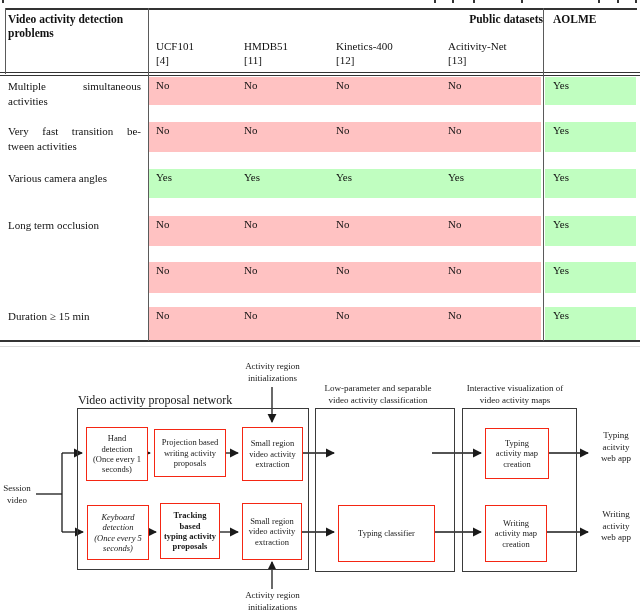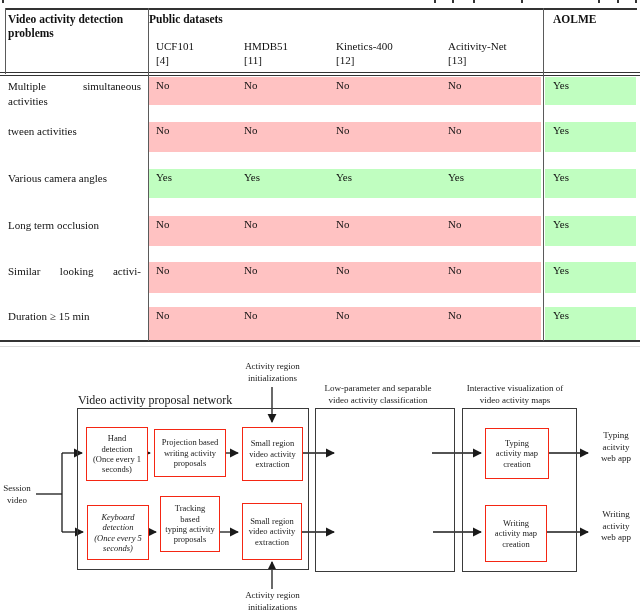--- a/index.html
+++ b/index.html
@@ -8,21 +8,21 @@
 
   
   .sliver{position:absolute;top:0;left:0;width:640px;height:4px;}
   .sliver i{position:absolute;top:0;width:2px;height:3px;background:#333;}
 
   
   .rule{position:absolute;background:#333;}
   .vline{position:absolute;width:1px;background:#5a5a5a;}
   .h-left{position:absolute;left:8px;top:12px;width:138px;font-weight:bold;font-size:11.5px;
     line-height:1.25;white-space:pre-line;}
-  .h-public{position:absolute;left:149px;top:13px;width:394px;text-align:left;
+  .h-public{position:absolute;left:149px;top:13px;width:394px;text-align:right;
     font-weight:bold;font-size:11.5px;}
   .h-aolme{position:absolute;left:553px;top:13px;font-weight:bold;font-size:11.5px;}
   .ds{position:absolute;top:40px;font-size:11px;line-height:1.25;}
   .band{position:absolute;left:149px;width:392px;}
   .band[data-band="pink"]{background:#ffc2c2;}
   .band[data-band="green"]{background:#c0fec0;}
   .aband{position:absolute;left:545px;width:91px;background:#c0fec0;}
   .val{position:absolute;font-size:11px;color:#111;}
   .rlabel{position:absolute;left:8px;width:133px;font-size:11px;line-height:1.34;}
   .jline{text-align:justify;text-align-last:justify;}
@@ -96,20 +96,21 @@
     </div>
     <span class="val" style="left:156px;top:79px">No</span>
     <span class="val" style="left:244px;top:79px">No</span>
     <span class="val" style="left:336px;top:79px">No</span>
     <span class="val" style="left:448px;top:79px">No</span>
     <span class="val" style="left:553px;top:79px">Yes</span>
 
     <div class="band" style="top:122px;height:30px;" data-band="pink"></div>
     <div class="aband" style="top:122px;height:30px;"></div>
     <div class="rlabel" style="top:124px;">
+      <div class="jline">Very fast transition be-</div>
       <div class="lline">tween activities</div>
     </div>
     <span class="val" style="left:156px;top:124px">No</span>
     <span class="val" style="left:244px;top:124px">No</span>
     <span class="val" style="left:336px;top:124px">No</span>
     <span class="val" style="left:448px;top:124px">No</span>
     <span class="val" style="left:553px;top:124px">Yes</span>
 
     <div class="band" style="top:169px;height:29px;" data-band="green"></div>
     <div class="aband" style="top:169px;height:29px;"></div>
@@ -129,21 +130,20 @@
     </div>
     <span class="val" style="left:156px;top:218px">No</span>
     <span class="val" style="left:244px;top:218px">No</span>
     <span class="val" style="left:336px;top:218px">No</span>
     <span class="val" style="left:448px;top:218px">No</span>
     <span class="val" style="left:553px;top:218px">Yes</span>
 
     <div class="band" style="top:262px;height:31px;" data-band="pink"></div>
     <div class="aband" style="top:262px;height:31px;"></div>
     <div class="rlabel" style="top:264px;">
-      <div class="jline">Similar looking activi-</div>
     </div>
     <span class="val" style="left:156px;top:264px">No</span>
     <span class="val" style="left:244px;top:264px">No</span>
     <span class="val" style="left:336px;top:264px">No</span>
     <span class="val" style="left:448px;top:264px">No</span>
     <span class="val" style="left:553px;top:264px">Yes</span>
 
     <div class="band" style="top:307px;height:33px;" data-band="pink"></div>
     <div class="aband" style="top:307px;height:33px;"></div>
     <div class="rlabel" style="top:309px;">
@@ -216,27 +216,28 @@
     <div class="rbox" style="left:242px;top:90px;width:59px;height:52px;">Small region
 video activity
 extraction</div>
     <div class="rbox" style="left:485px;top:91px;width:62px;height:49px;">Typing
 activity map
 creation</div>
     <div class="rbox" style="left:87px;top:168px;width:60px;height:53px;font-style:italic;">Keyboard
 detection
 (Once every 5
 seconds)</div>
-    <div class="rbox" style="left:160px;top:159px;width:58px;height:54px;">Tracking
+    <div class="rbox" style="left:160px;top:166px;width:58px;height:54px;font-weight:bold;">Tracking
 based
 typing activity
 proposals</div>
     <div class="rbox" style="left:242px;top:166px;width:58px;height:55px;">Small region
 video activity
 extraction</div>
+    <div class="rbox" style="left:338px;top:168px;width:95px;height:55px;">Typing classifier</div>
     <div class="rbox" style="left:485px;top:168px;width:60px;height:55px;">Writing
 activity map
 creation</div>
 
     <div class="dlabel" style="left:592px;top:93px;width:48px;">Typing
 acitvity
 web app</div>
     <div class="dlabel" style="left:592px;top:172px;width:48px;">Writing
 activity
 web app</div>

